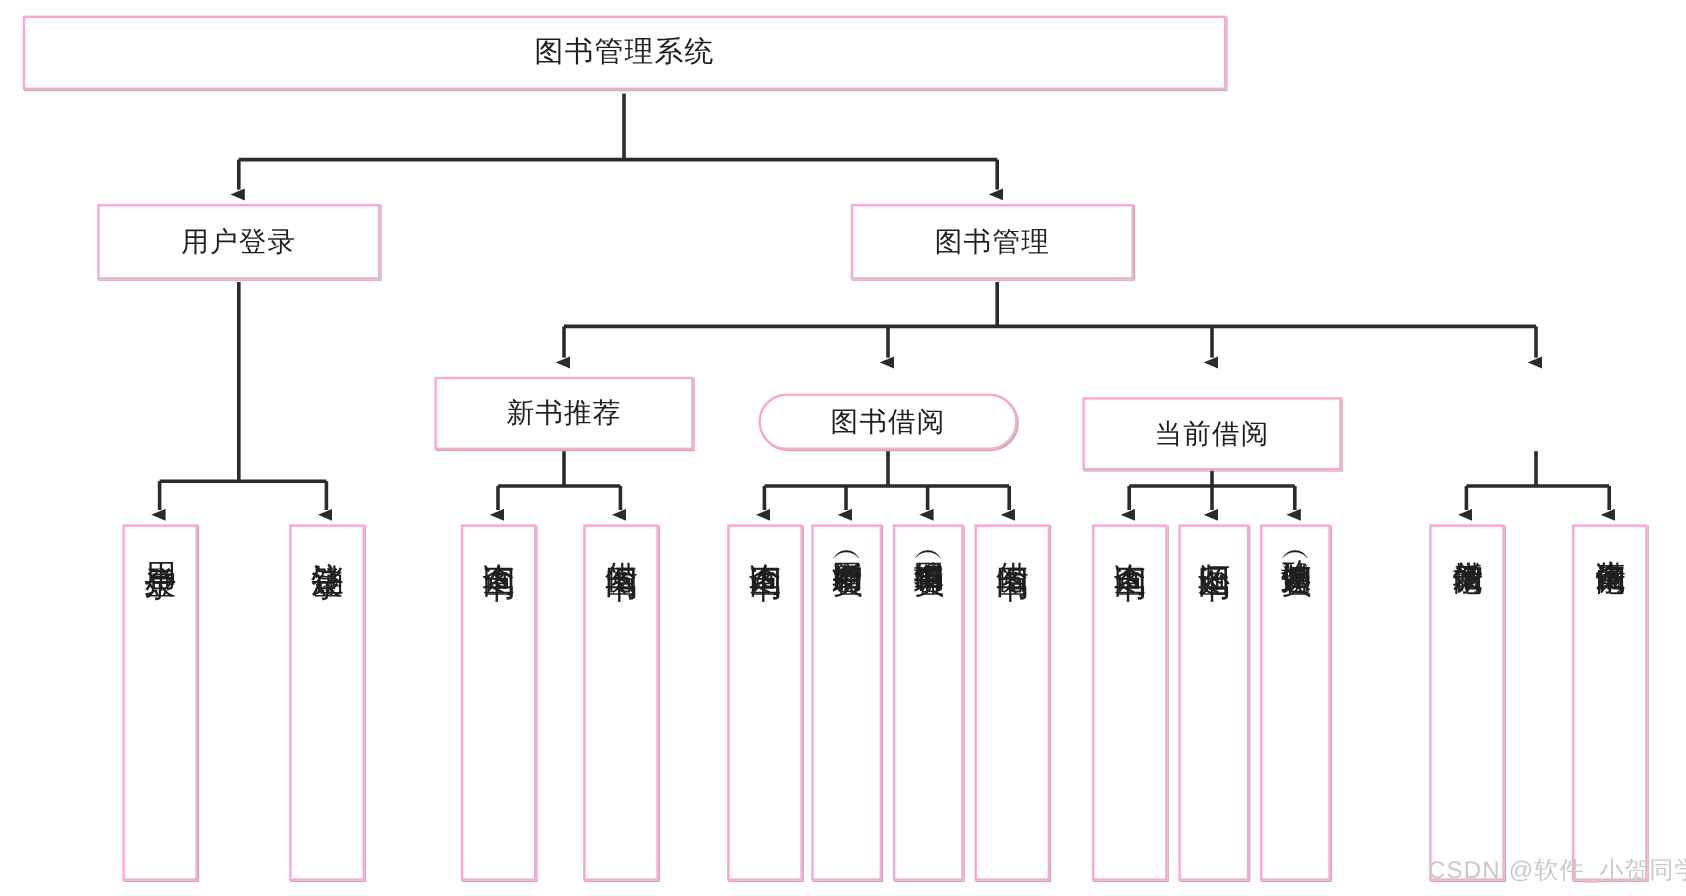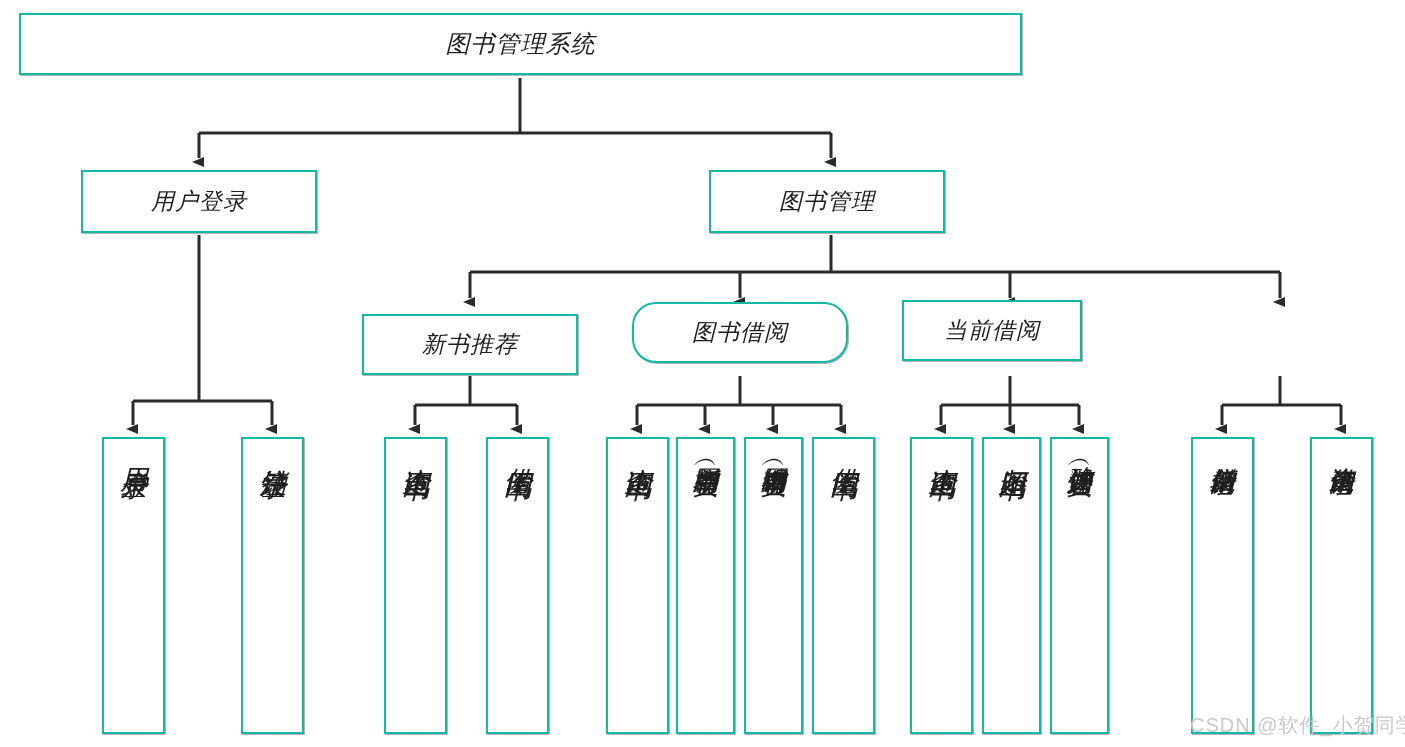--- a/index.html
+++ b/index.html
@@ -23,27 +23,26 @@
     left: 0;
     top: 0;
     width: 1405px;
     height: 747px;
     pointer-events: none;
   }
   .node {
     position: absolute;
     box-sizing: border-box;
     background: #ffffff;
-    border: 2px solid #14b8a6;
+    border: 2px solid #f9a8d4;
     display: flex;
     align-items: center;
     justify-content: center;
     color: #1f1f1f;
     box-shadow: 1px 1px 0 rgba(120,120,120,0.55);
-    font-style: italic;
   }
   .node.h {
     font-size: 23px;
     letter-spacing: 1px;
     line-height: 1.1;
     white-space: nowrap;
   }
   .node.root {
     font-size: 24px;
   }
@@ -139,25 +138,25 @@
   </div>
 
   <div class="node h" style="left:709px; top:170px; width:236px; height:63px;">
     <span>图书管理</span>
   </div>
 
   <div class="node h" style="left:362px; top:314px; width:216px; height:61px;">
     <span>新书推荐</span>
   </div>
 
-  <div class="node h" style="left:632px; top:302px; width:216px; height:61px;border-radius:24px;">
+  <div class="node h" style="left:632px; top:328px; width:216px; height:47px;border-radius:24px;">
     <span>图书借阅</span>
   </div>
 
-  <div class="node h" style="left:902px; top:300px; width:180px; height:61px;">
+  <div class="node h" style="left:902px; top:331px; width:216px; height:61px;">
     <span>当前借阅</span>
   </div>
 
 
   <div class="node v" style="left:102px; top:437px; width:63px; height:297px;">
     <span class="vtext">用户登录</span>
   </div>
 
   <div class="node v" style="left:241px; top:437px; width:63px; height:297px;">
     <span class="vtext">注销登录</span>

